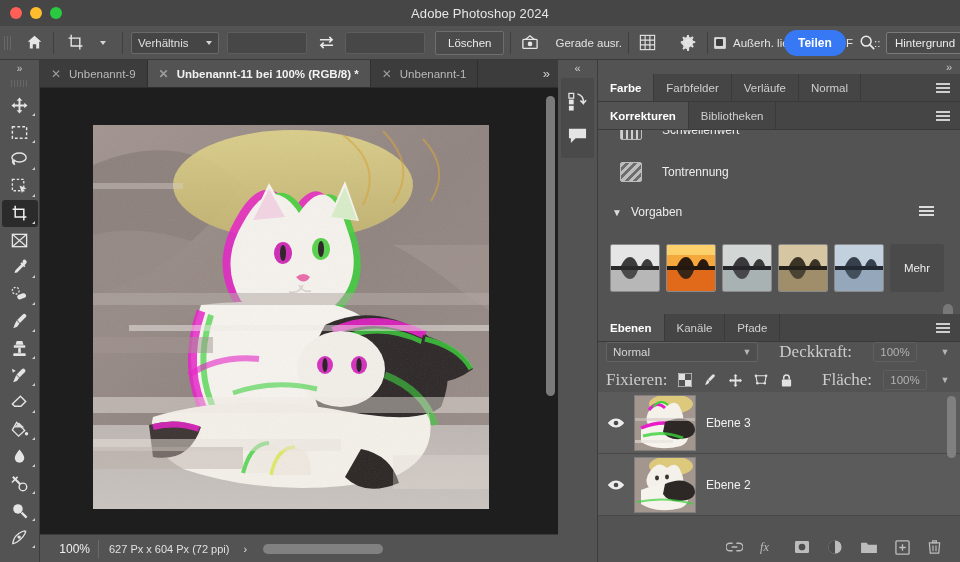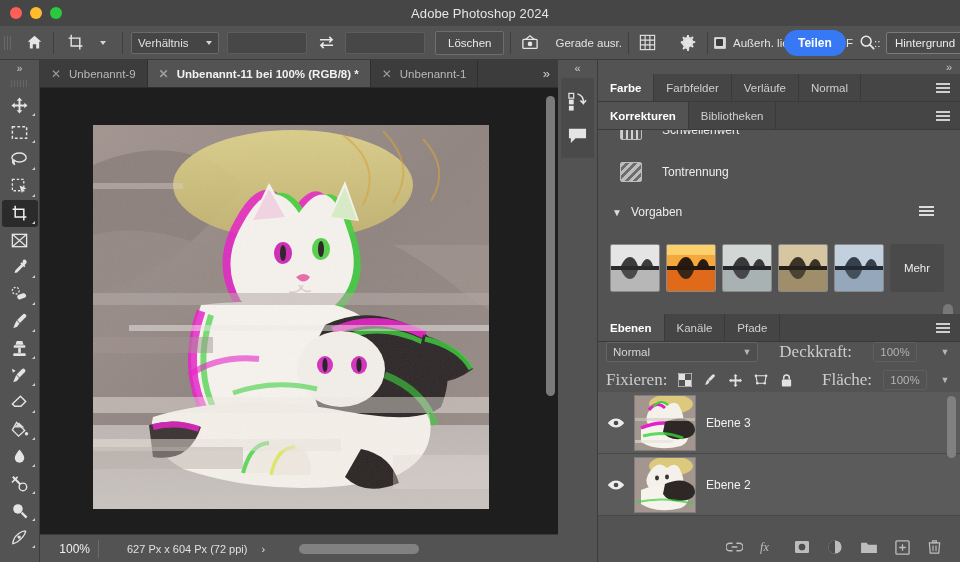--- a/index.html
+++ b/index.html
@@ -90,21 +90,21 @@
   .tabchev{margin-left:auto;display:flex;align-items:center;padding:0 8px;color:#cfcfcf;font-size:13px;}
 
   
   .canvasarea{position:absolute;left:40px;top:88px;width:518px;height:446px;background:#1e1e1e;overflow:hidden;}
   .docimg{position:absolute;left:53px;top:37px;width:396px;height:384px;overflow:hidden;background:#9b8f8b;}
   .vscroll{position:absolute;right:3px;top:4px;width:9px;height:412px;}
   .vthumb{position:absolute;left:0;top:4px;width:9px;height:300px;background:#7a7a7a;border-radius:5px;}
   .statusbar{position:absolute;left:40px;top:534px;width:518px;height:28px;background:#535353;
     display:flex;align-items:center;gap:0;border-top:1px solid #3a3a3a;}
   .zoomfield{width:58px;text-align:right;padding-right:8px;font-size:12px;color:#f0f0f0;}
-  .statinfo{border-left:1px solid #6a6a6a;padding:0 28px;font-size:11px;color:#e0e0e0;height:18px;
+  .statinfo{border-left:1px solid #6a6a6a;padding:0 10px;font-size:11px;color:#e0e0e0;height:18px;
     display:flex;align-items:center;gap:14px;}
   .hscrollwrap{flex:1;height:28px;display:flex;align-items:center;padding-left:6px;}
   .hthumb{height:10px;width:120px;background:#818181;border-radius:5px;}
 
   
   .minidock{position:absolute;left:558px;top:60px;width:40px;height:502px;background:#535353;
     border-right:1px solid #3c3c3c;}
   .md-head{height:16px;display:flex;align-items:center;justify-content:center;color:#cfcfcf;font-size:11px;}
   .md-box{margin:2px 3px 0;background:#4a4a4a;border-radius:2px;padding:6px 0;}
   .md-item{height:34px;display:flex;align-items:center;justify-content:center;color:#e6e6e6;}

